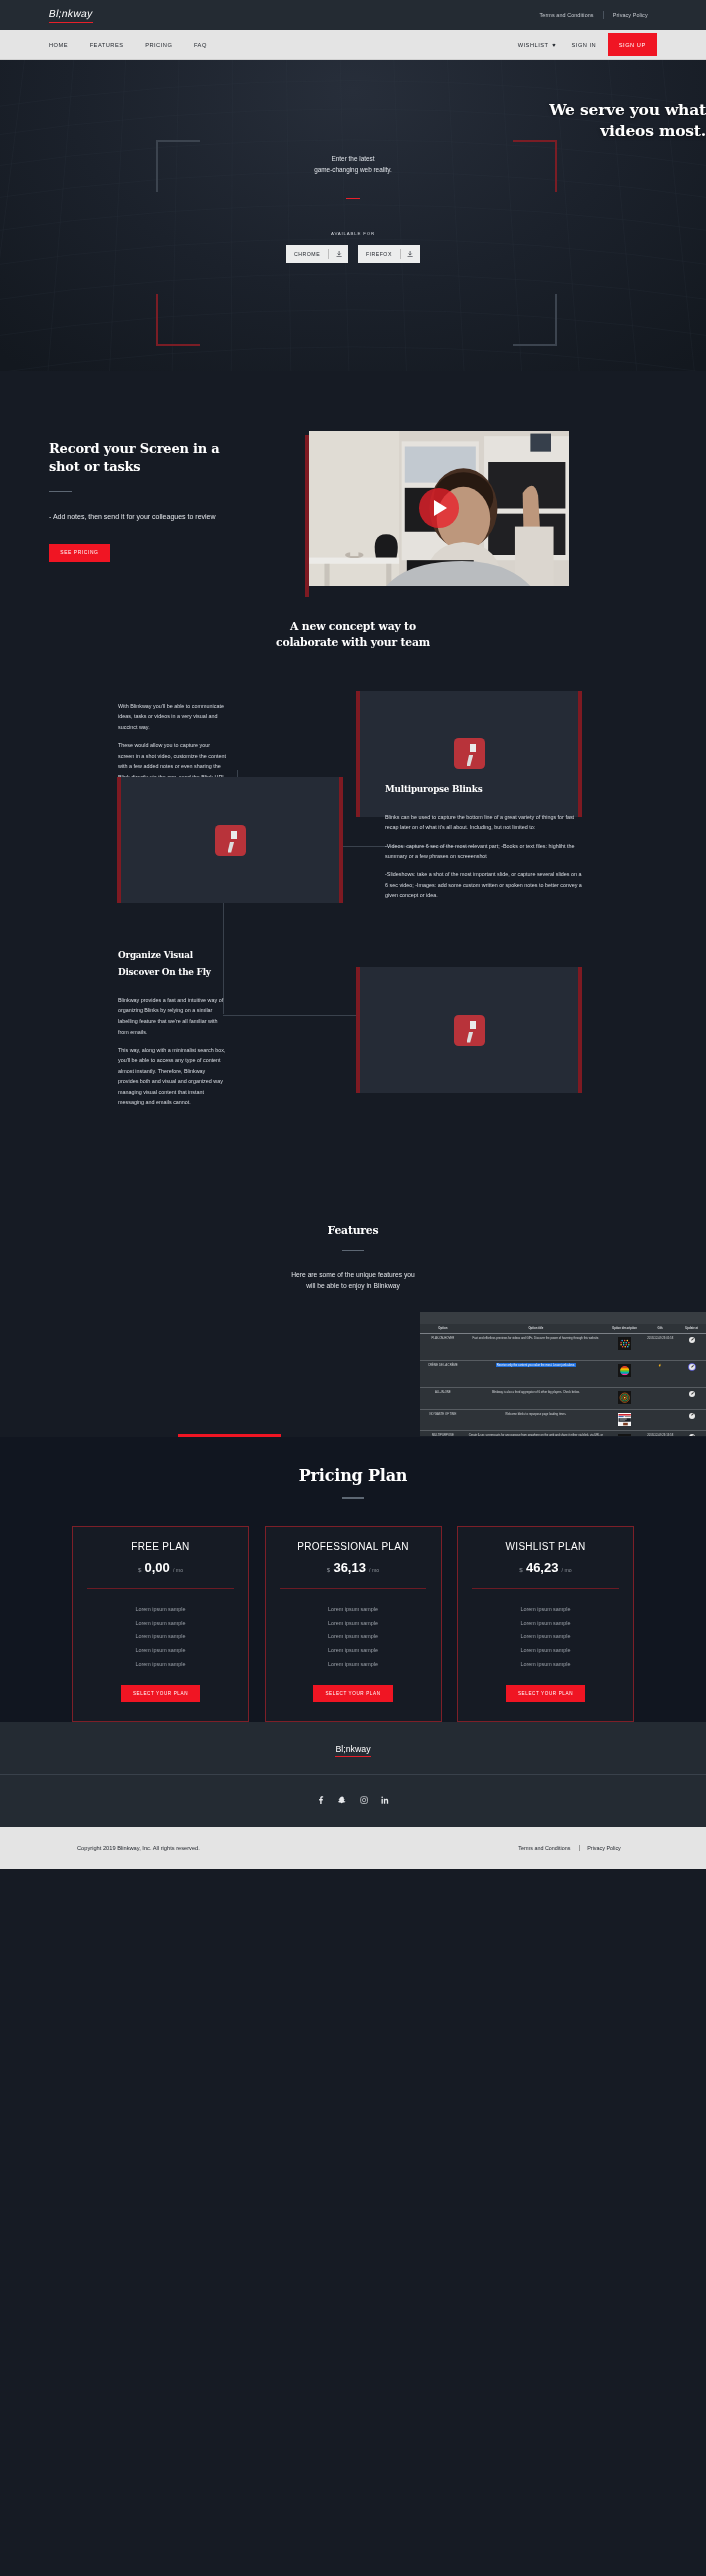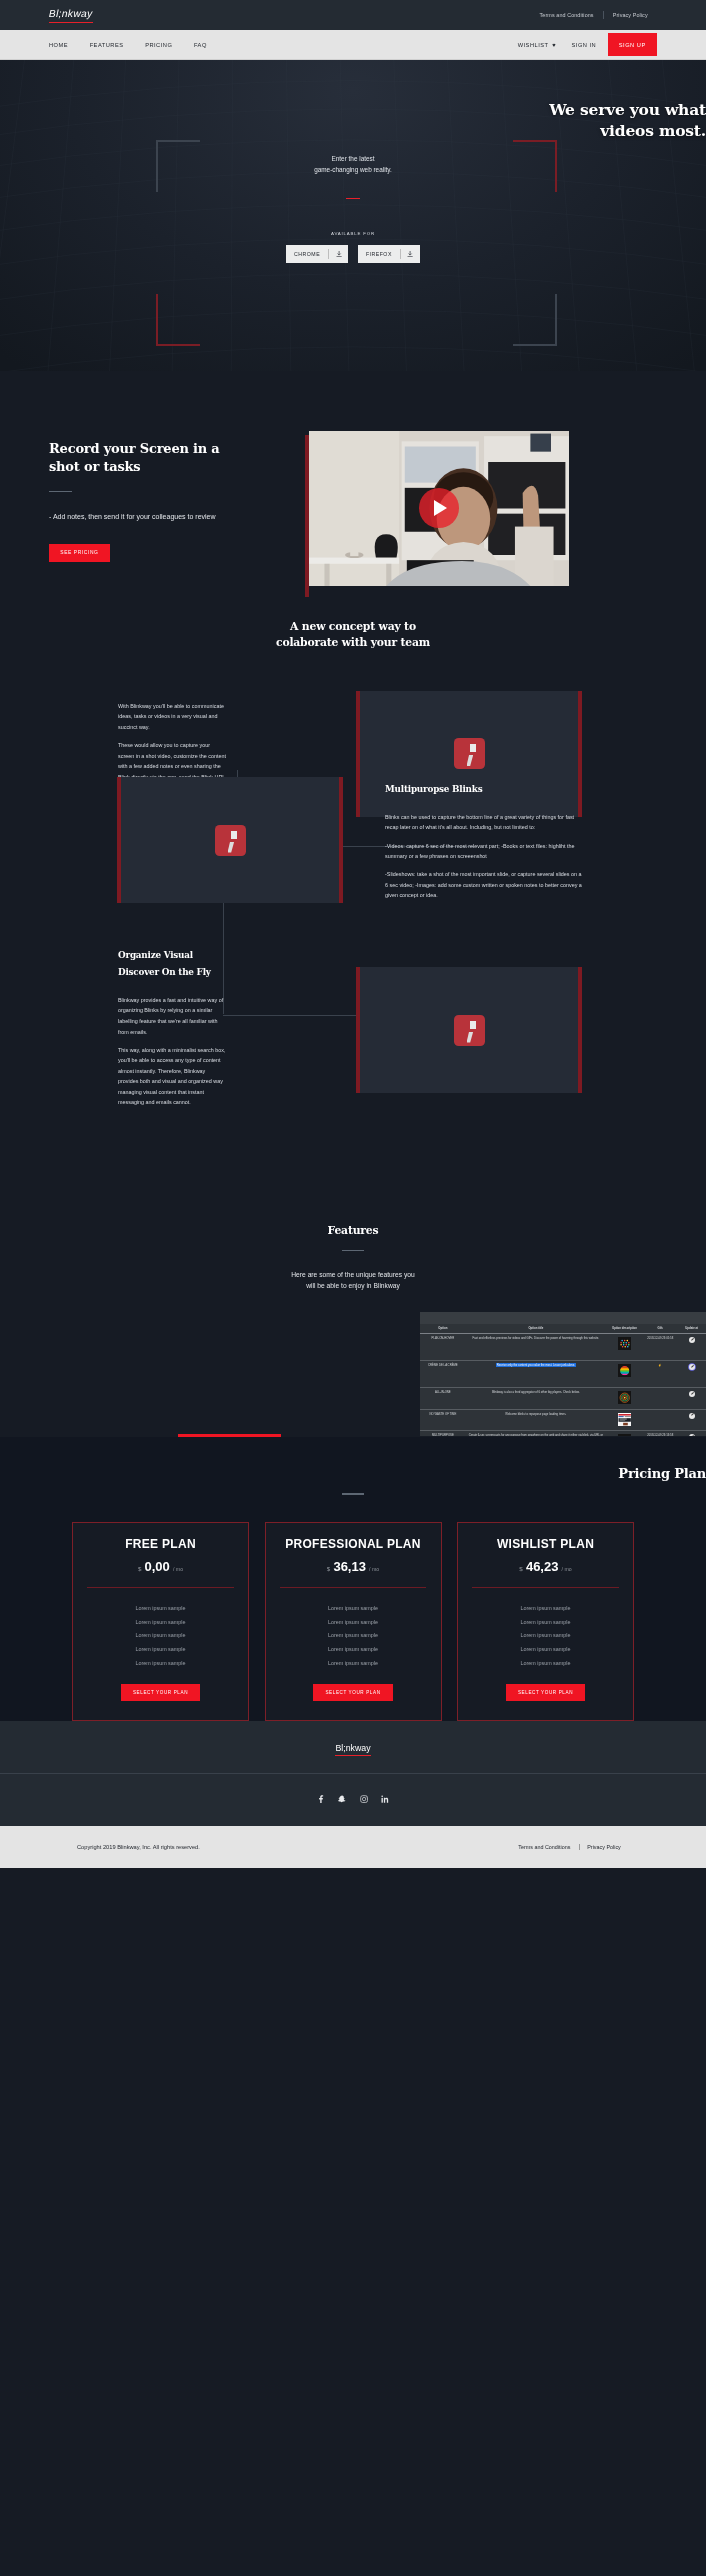--- a/index.html
+++ b/index.html
@@ -126,24 +126,24 @@
   .pencil{ width:6.2px; height:6.2px; border-radius:50%; background:#e8e8e8; display:inline-block;
            position:relative;}
   .pencil::after{ content:""; position:absolute; left:2.1px; top:1.8px; width:2.6px; height:0.8px;
                   background:#3a3a3a; transform:rotate(-42deg);}
   .pencil.ring{ box-shadow:0 0 0 0.8px #6c6cf0;}
   .hl{ background:#1d6fe0; color:#fff; padding:0 0.5px;}
   .redbar{ position:absolute; left:178px; width:103px; height:2.6px; background:#f01523;}
 
   
   .pricing{ background:#111620; padding:29px 0 0; position:relative;}
-  .pricing h2{ text-align:right; font-size:13px;}
+  .pricing h2{ text-align:center; font-size:16px;}
   .cards{ display:flex; justify-content:center; gap:15.5px; margin-top:27px; padding:0 72px;}
   .card{ flex:1; border:0.5px solid #7d1f28; padding:14.4px 11.3px 18.5px; text-align:center; background:#161b24;}
-  .card h3{ font-size:12px; font-weight:700; letter-spacing:0.3px;}
+  .card h3{ font-size:10px; font-weight:400; letter-spacing:0.3px;}
   .price{ margin-top:7.2px; display:flex; align-items:baseline; justify-content:center; gap:3.1px;}
   .price .cur{ font-size:6.2px; color:#8b9097;}
   .price .amt{ font-size:13px; font-weight:700;}
   .price .per{ font-size:5.2px; color:#8b9097;}
   .card-div{ height:0.5px; background:#6b1b24; margin:13.4px 3.1px 14.4px;}
   .feat{ font-size:5.4px; color:#9aa0a8; line-height:2.55;}
   .card .btn-red{ margin-top:13.4px; padding:6.2px 12.4px; font-size:4.6px;}
 
   
   .footer-logo-band{ background:#242b33; padding:21.6px 0 18.5px; text-align:center;}

